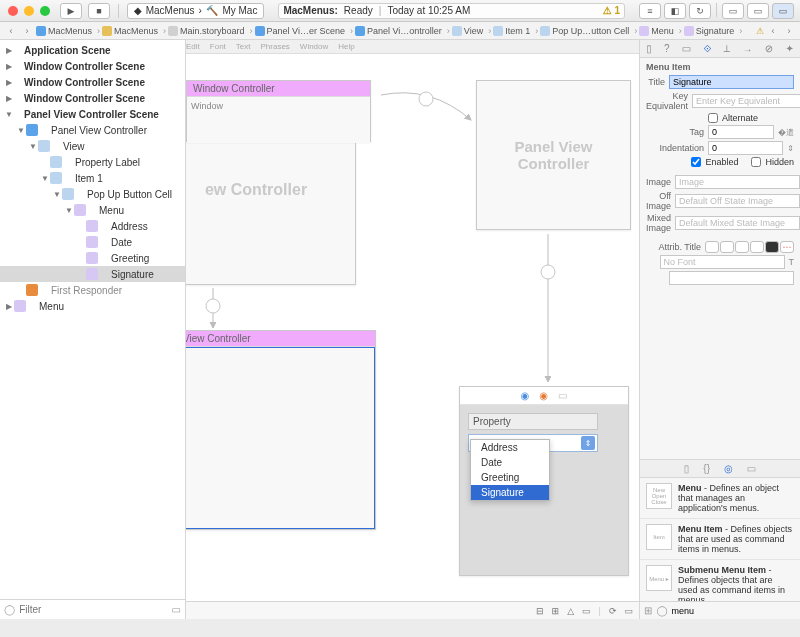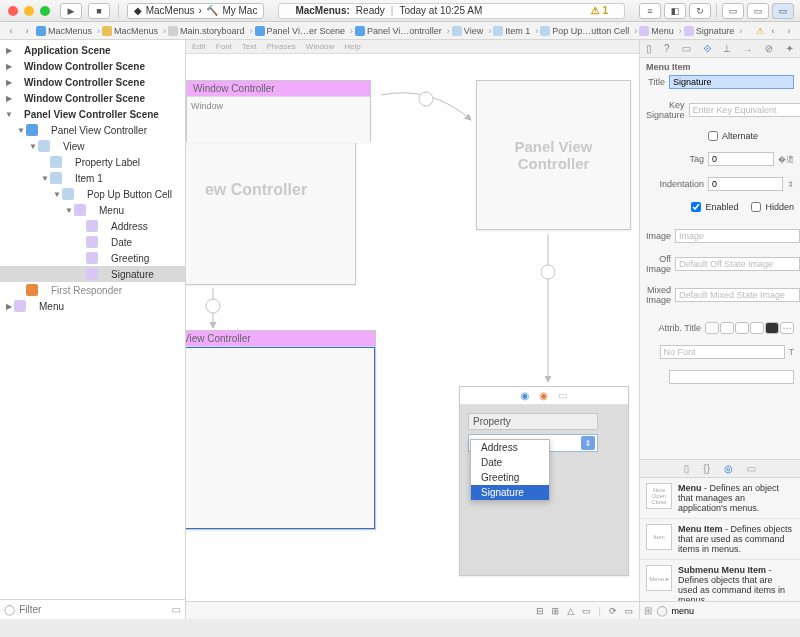--- a/index.html
+++ b/index.html
@@ -5,21 +5,21 @@
 * { margin: 0; padding: 0; box-sizing: border-box; font-family: -apple-system, "Helvetica Neue", Arial, sans-serif; }
 body { width: 800px; height: 637px; background: #ececec; font-size: 10px; color: #333; overflow: hidden; position: relative; }
 .traffic { position: absolute; top: 6px; left: 8px; display: flex; gap: 6px; }
 .traffic span { width: 10px; height: 10px; border-radius: 50%; display: block; }
 .tl-r { background: #ff5f57; } .tl-y { background: #ffbd2e; } .tl-g { background: #28c940; }
 
 .topbar { height: 22px; background: linear-gradient(#f7f7f7,#e8e8e8); border-bottom: 1px solid #c9c9c9; display: flex; align-items: center; padding-left: 60px; gap: 6px; }
 .tb-btn { width: 22px; height: 16px; border: 1px solid #c0c0c0; border-radius: 3px; background: #fff; display: flex; align-items: center; justify-content: center; font-size: 9px; color: #555; }
 .tb-divider { width: 1px; height: 14px; background: #ccc; margin: 0 2px; }
 .scheme { display: flex; align-items: center; gap: 4px; font-size: 10px; padding: 0 6px; height: 16px; border: 1px solid #c0c0c0; border-radius: 3px; background: #fff; }
-.status-pill { flex: 1; margin: 0 8px; height: 16px; background: #fdfdfd; border: 1px solid #d0d0d0; border-radius: 3px; display: flex; align-items: center; padding: 0 16px; gap: 6px; font-size: 10px; }
+.status-pill { flex: 1; margin: 0 8px; height: 16px; background: #fdfdfd; border: 1px solid #d0d0d0; border-radius: 3px; display: flex; align-items: center; padding: 0 4px; gap: 6px; font-size: 10px; }
 .status-pill .warn { color: #c9a015; font-weight: bold; margin-left: auto; }
 .tb-right { display: flex; gap: 3px; padding-right: 6px; }
 
 .crumb-bar { height: 18px; background: #f3f3f3; border-bottom: 1px solid #d6d6d6; display: flex; align-items: center; font-size: 9px; color: #555; padding: 0 4px; gap: 2px; overflow: hidden; }
 .crumb-bar .nav { width: 14px; text-align: center; color: #777; }
 .crumb { display: flex; align-items: center; gap: 2px; white-space: nowrap; }
 .crumb::after { content: "›"; margin-left: 3px; color: #999; }
 .crumb:last-child::after { content: ""; }
 .crumb .ic { width: 10px; height: 10px; border-radius: 2px; display: inline-block; }
 
@@ -33,42 +33,42 @@
 .row .lbl { padding-left: 2px; margin-left: 8px; }
 .row .ic { width: 12px; height: 12px; margin-right: 3px; border-radius: 2px; }
 .row.bold .lbl { font-weight: 600; }
 .row.sel { background: #d9d9d9; }
 .row.dim { color: #8a8a8a; }
 .outline-filter { height: 20px; border-top: 1px solid #d6d6d6; display: flex; align-items: center; padding: 0 4px; gap: 4px; }
 .outline-filter input { flex: 1; border: none; outline: none; font-size: 10px; background: transparent; }
 
 
 .canvas { flex: 1; background: #fff; position: relative; overflow: hidden; border-right: 1px solid #d6d6d6; }
-.editor-tabs { position: absolute; top: 0; left: 0; right: 0; height: 14px; background: #f0f0f0; border-bottom: 1px solid #ddd; display: flex; align-items: center; font-size: 8px; color: #aaa; padding-left: 6px; gap: 10px; }
+.editor-tabs { position: absolute; top: 0; left: 0; right: 0; height: 14px; background: #f0f0f0; border-bottom: 1px solid #ddd; display: flex; align-items: center; font-size: 8px; color: #aaa; padding-left: 0; gap: 10px; }
 .scene-box { position: absolute; border: 1px solid #c9c9c9; background: #fff; box-shadow: 0 1px 2px rgba(0,0,0,0.08); }
 .scene-title { height: 16px; background: #f0abfc; border-bottom: 1px solid #dcdcdc; font-size: 10px; color: #666; display: flex; align-items: center; padding: 0 6px; }
 .scene-body { position: relative; background: #f8f8f8; }
 .ghost-text { color: #c9c9c9; font-size: 16px; font-weight: 600; text-align: center; }
 .arrow { position: absolute; stroke: #bcbcbc; fill: none; }
 .vc-blue { border: 1.5px solid #2f6fd8; }
 
 .popup { position: absolute; background: #fff; border: 1px solid #b9b9b9; box-shadow: 0 2px 6px rgba(0,0,0,0.2); font-size: 10px; }
 .popup .item { padding: 2px 10px; }
 .popup .item.sel { background: #2f6bd0; color: #fff; }
 
 .canvas-footer { position: absolute; bottom: 0; left: 0; right: 0; height: 18px; border-top: 1px solid #d6d6d6; background: #f7f7f7; display: flex; align-items: center; justify-content: flex-end; gap: 8px; padding: 0 6px; font-size: 9px; color: #777; }
 
 
 .inspector { width: 160px; background: #f6f6f6; display: flex; flex-direction: column; }
 .insp-tabs { height: 18px; border-bottom: 1px solid #d6d6d6; display: flex; align-items: center; justify-content: space-around; background: #efefef; }
 .insp-tabs span { font-size: 10px; color: #888; }
 .insp-tabs span.active { color: #2f6bd0; }
 .insp-section { padding: 4px 6px; font-size: 9px; }
 .insp-head { font-weight: 600; color: #666; margin-bottom: 3px; }
-.insp-row { display: flex; align-items: center; margin-bottom: 11px; gap: 4px; }
+.insp-row { display: flex; align-items: center; margin-bottom: 2px; gap: 4px; }
 .insp-row label { width: 58px; text-align: right; color: #666; font-size: 9px; }
 .insp-row input[type=text] { flex: 1; height: 14px; border: 1px solid #c7c7c7; font-size: 9px; padding: 0 3px; background: #fff; }
 .insp-row input.ph::placeholder { color: #bbb; }
 .insp-row select { flex: 1; height: 14px; font-size: 9px; border: 1px solid #c7c7c7; background: #fff; }
 .insp-row .num { width: 40px; }
 .insp-row input[type=checkbox] { width: 10px; height: 10px; }
 .sel-input { background: #cde0ff !important; border: 1px solid #6fa2e6 !important; }
 
 .library { border-top: 1px solid #d6d6d6; height: 160px; display: flex; flex-direction: column; }
 .lib-tabs { height: 18px; display: flex; align-items: center; justify-content: center; gap: 14px; border-bottom: 1px solid #d6d6d6; background: #efefef; font-size: 10px; color: #999; }
@@ -365,21 +365,21 @@
       <span>⊘</span>
       <span>✦</span>
     </div>
     <div class="insp-section">
       <div class="insp-head">Menu Item</div>
       <div class="insp-row">
           <label>Title</label>
           <input type="text" class="sel-input" value="Signature" style="">
         </div>
       <div class="insp-row">
-          <label>Key Signature</label>
+          <label>Key Equivalent</label>
           <input type="text" class="ph" placeholder="Enter Key Equivalent" style="">
         </div>
       <div class="insp-row">
           <label></label>
           <input type="checkbox" style="">
           <span>Alternate</span>
         </div>
       <div class="insp-row">
           <label>Tag</label>
           <input type="text" class="num" value="0" style="">

